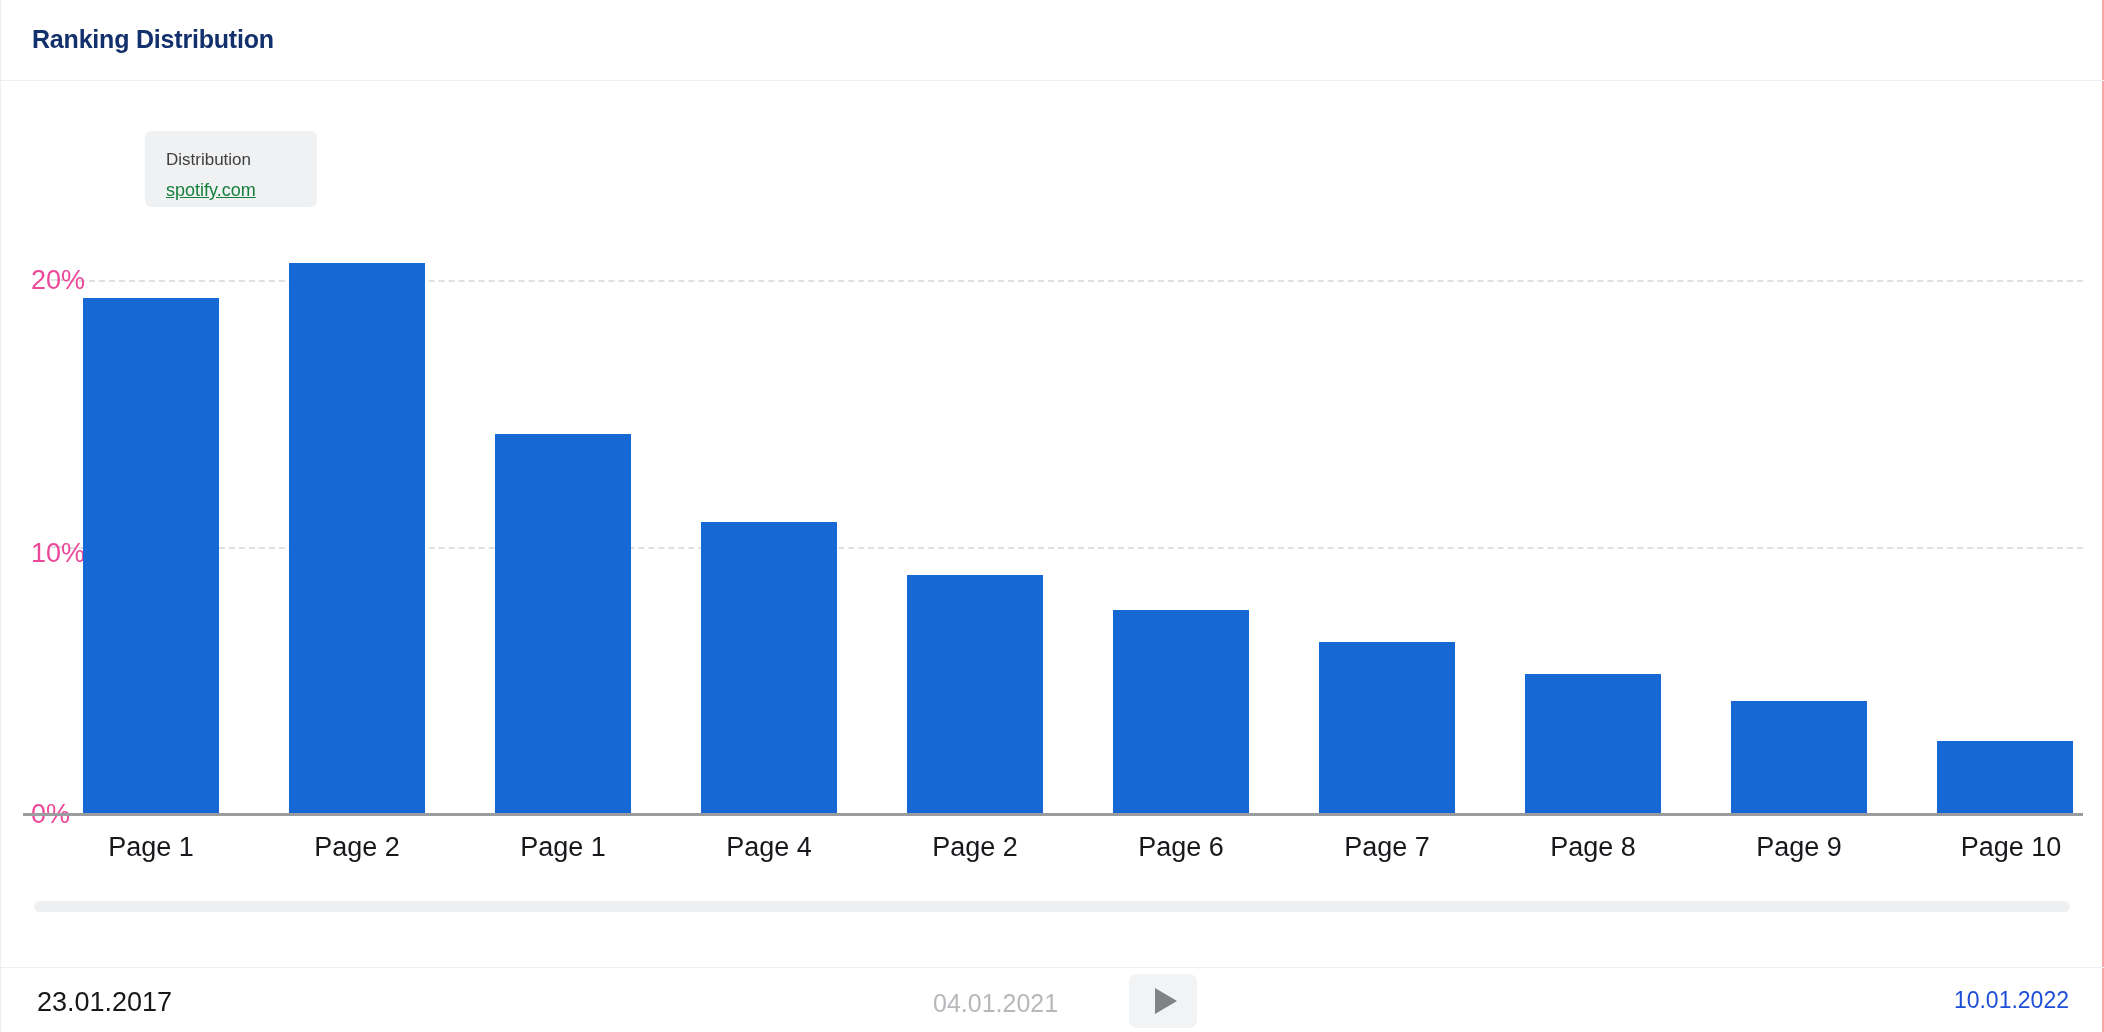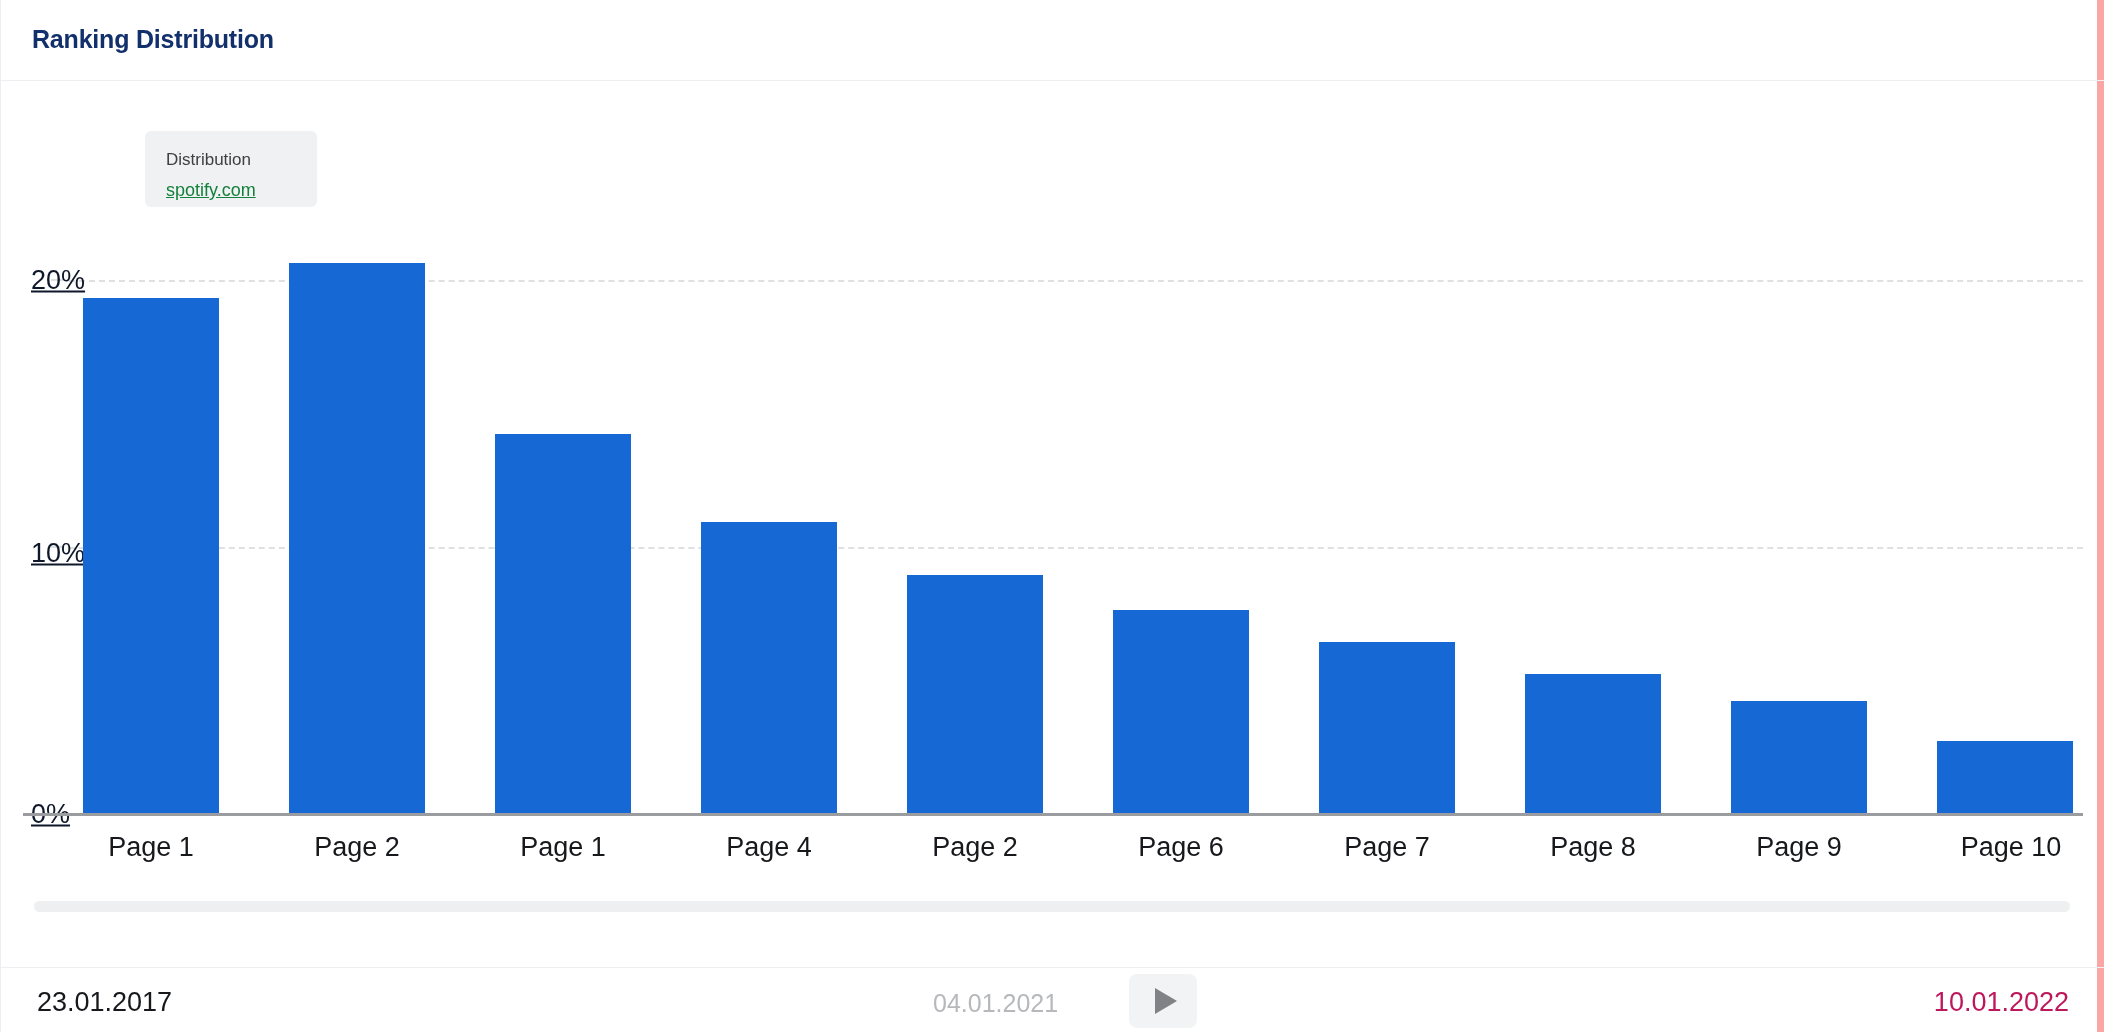--- a/index.html
+++ b/index.html
@@ -13,21 +13,21 @@
     font-family: "Liberation Sans", sans-serif;
     overflow: hidden;
   }
   .card {
     position: relative;
     width: 2104px;
     height: 1032px;
     background: #ffffff;
     box-sizing: border-box;
     border-left: 1px solid #eceef1;
-    border-right: 7px solid #fca5a5;
+    border-right: 2px solid #fca5a5;
   }
   
   .card-header {
     position: absolute;
     left: 0; top: 0;
     width: 2104px;
     height: 81px;
     border-bottom: 1px solid #edeff2;
     box-sizing: border-box;
   }
@@ -96,24 +96,23 @@
     width: 2060px;
     height: 3px;
     background: #9a9c9f;
     top: 732px;
   }
   
   .ytick {
     position: absolute;
     left: 8px;
     font-size: 27px;
-    color: #0f172a;
+    color: #ec4899;
     white-space: nowrap;
     transform: translateY(-50%);
-    text-decoration: underline;
   }
   .ytick-dash {
     position: absolute;
     width: 12px;
     height: 0;
     border-top: 2px solid #dfe0e2;
     left: 28px;
     transform: translateY(-50%);
   }
   
@@ -178,22 +177,22 @@
     left: 36px;
     top: 19px;
     font-size: 27px;
     color: #16181b;
     white-space: nowrap;
   }
   .date-right {
     position: absolute;
     right: 36px;
     top: 19px;
-    font-size: 27px;
-    color: #be185d;
+    font-size: 23px;
+    color: #1d4ed8;
     white-space: nowrap;
   }
   .date-current {
     position: absolute;
     left: 932px;
     top: 21px;
     font-size: 25px;
     color: #b6b8bb;
     white-space: nowrap;
   }

